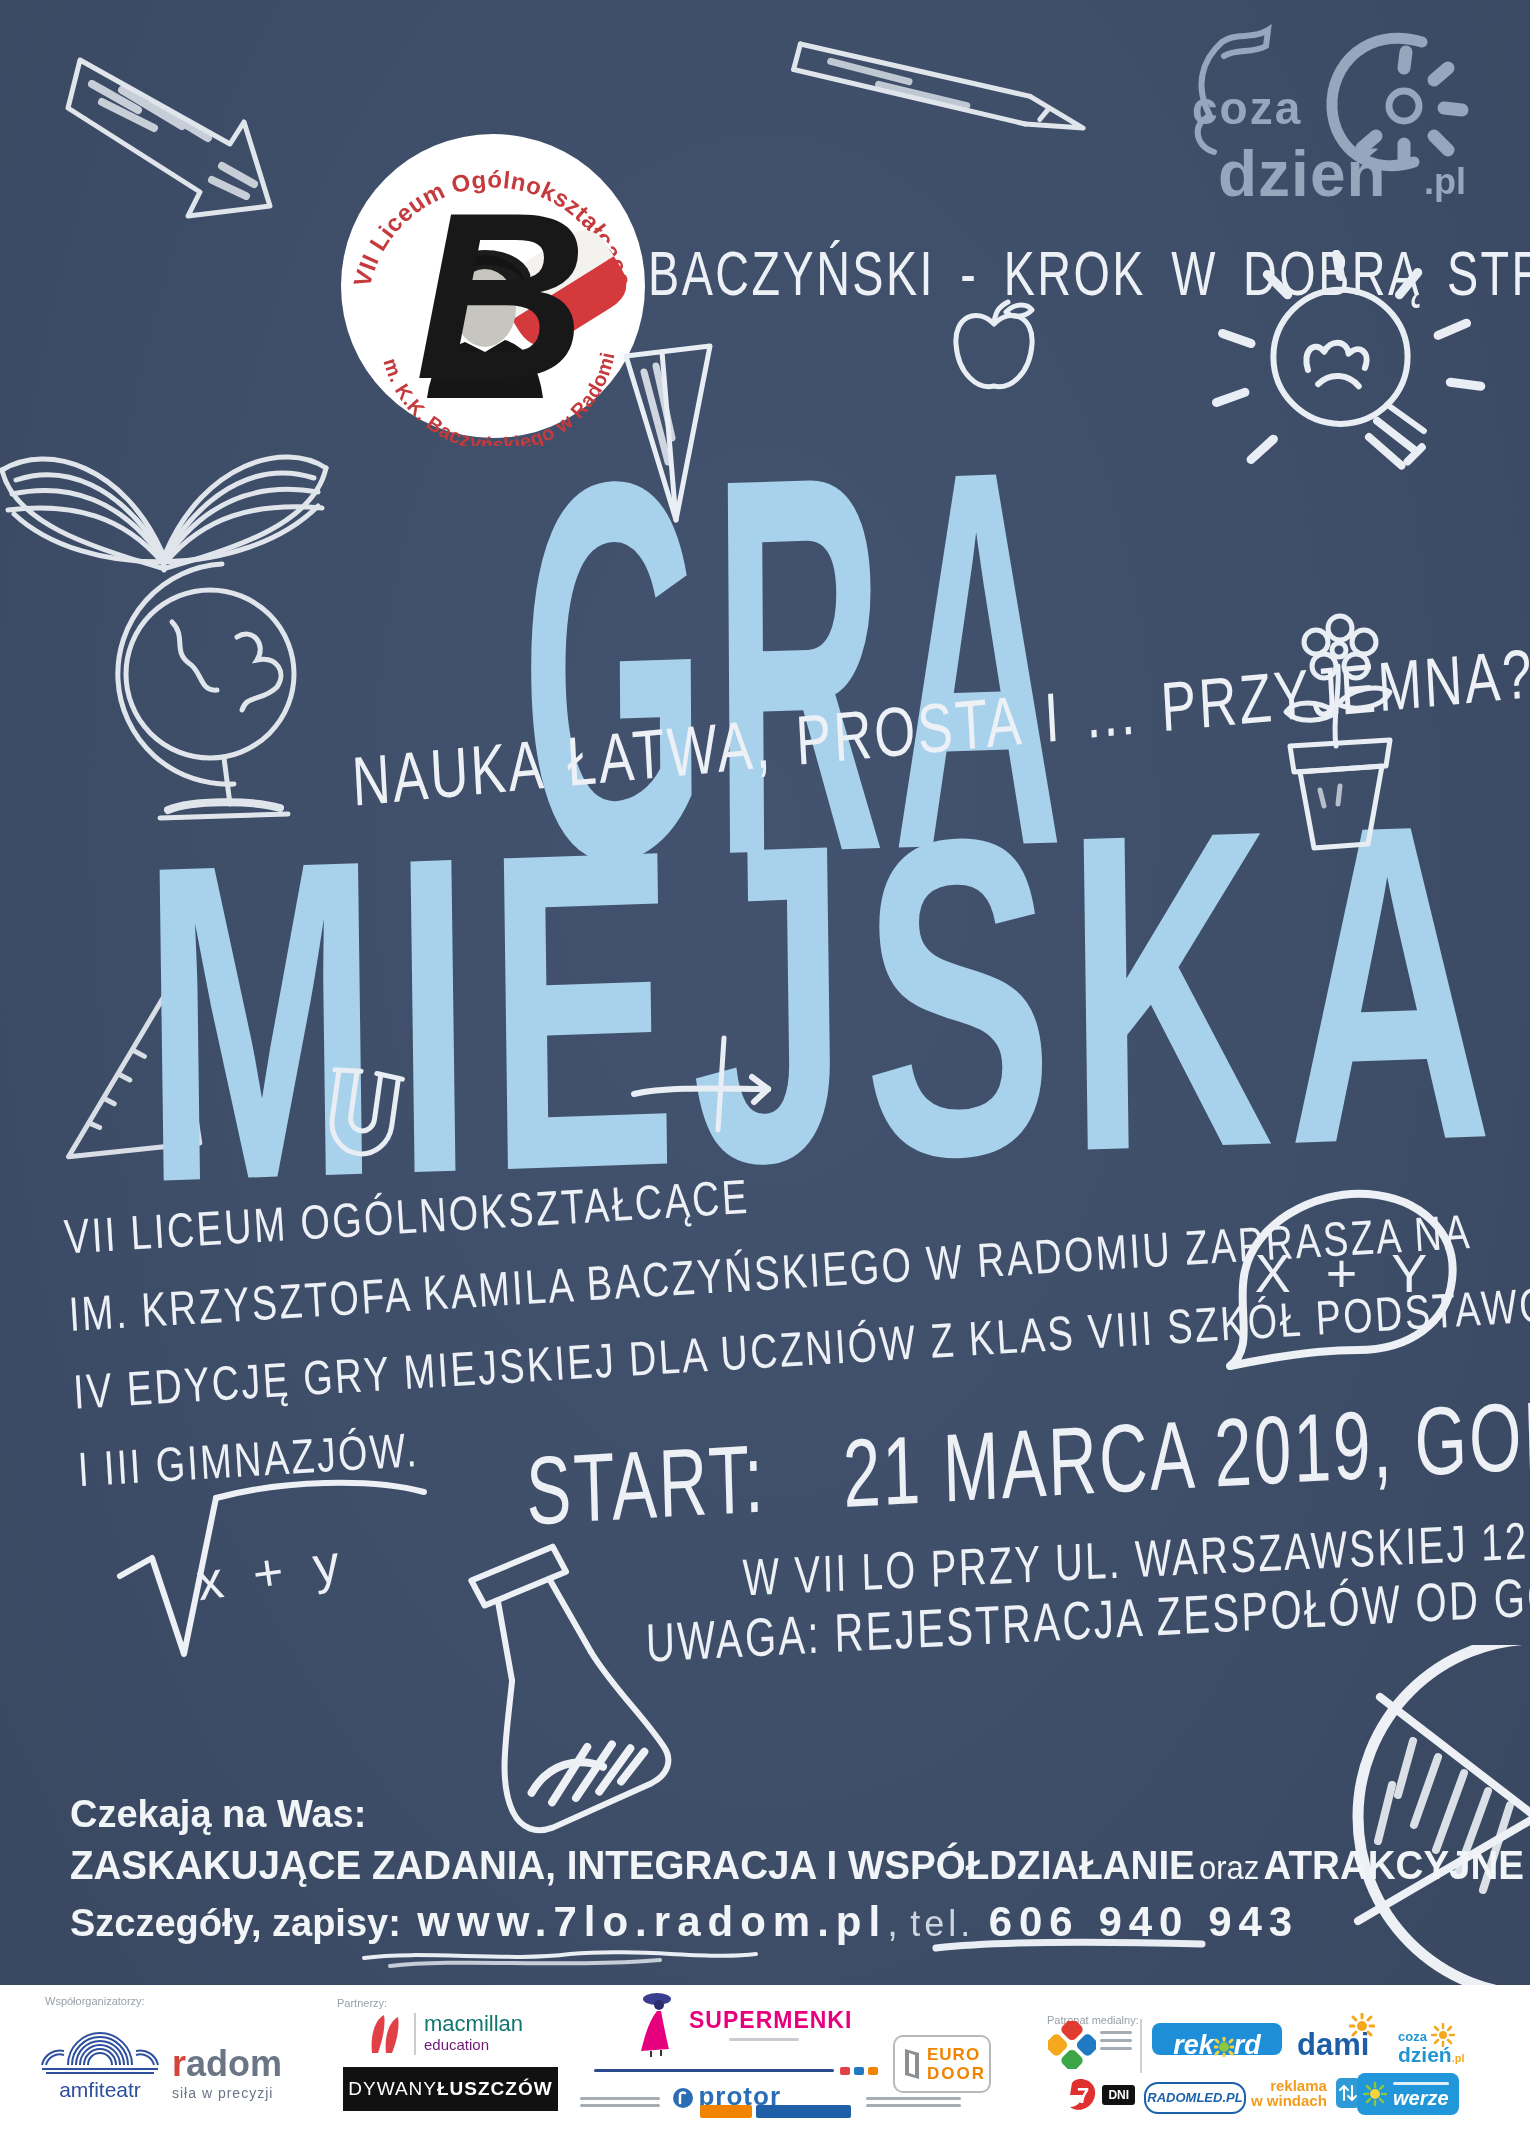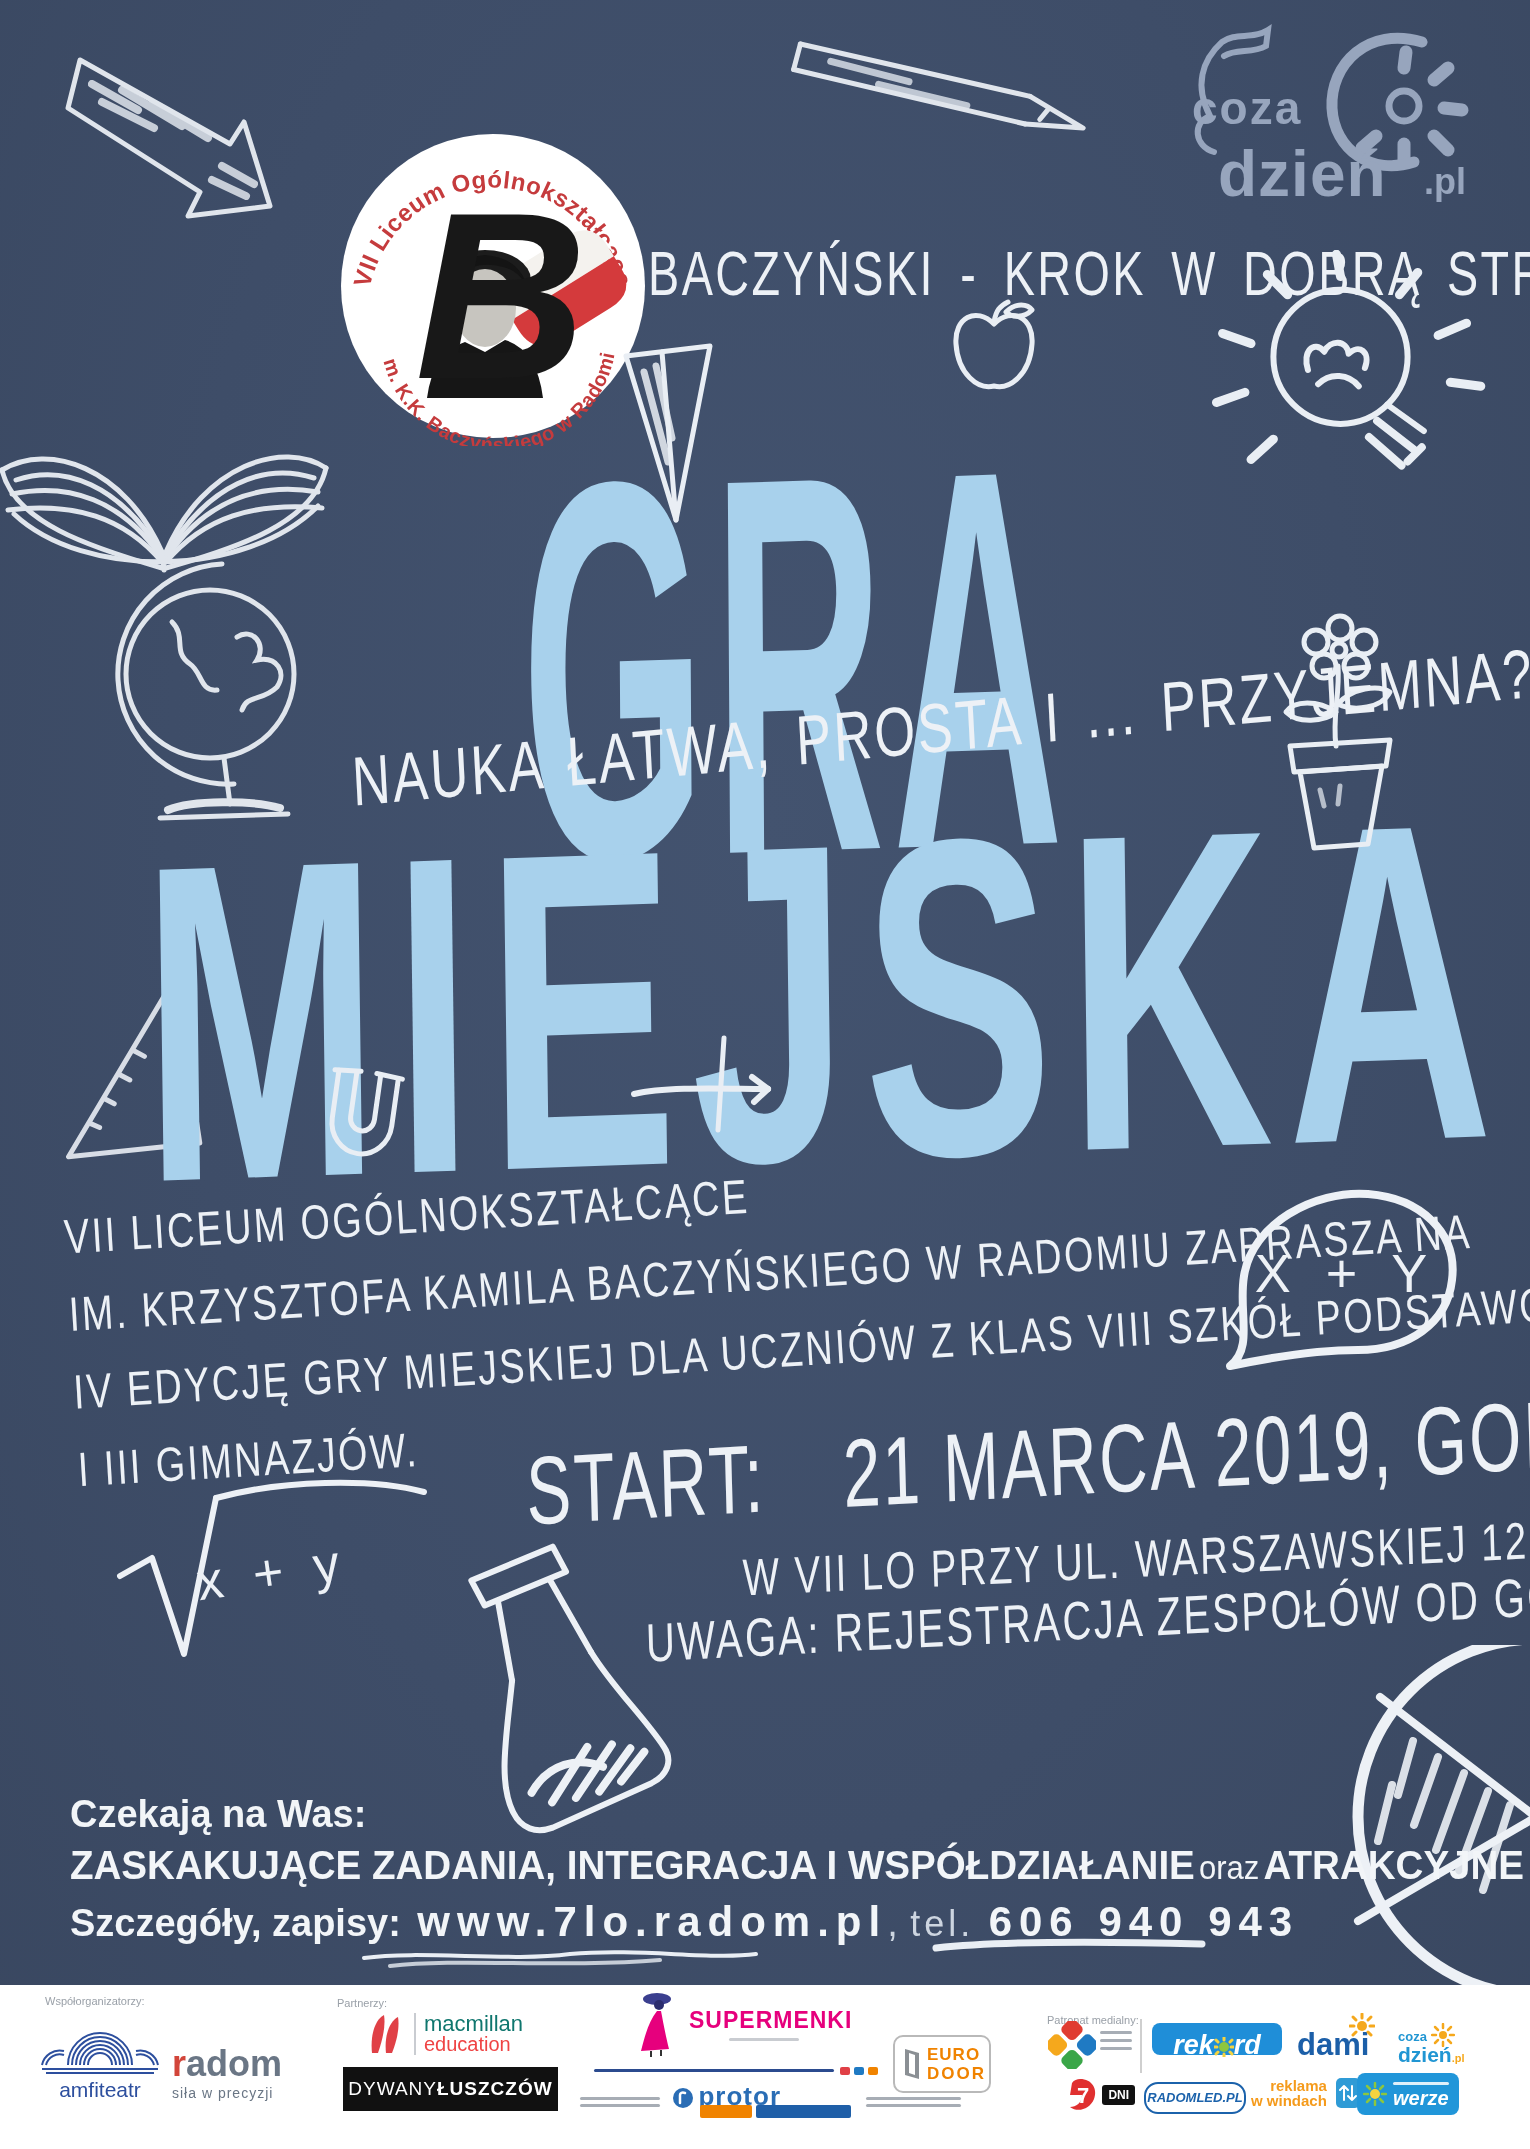--- a/index.html
+++ b/index.html
@@ -354,21 +354,21 @@
     <div class="flogo-label" style="left:337px;top:12px;">Partnerzy:</div>
 
     <div class="abs" style="left:368px;top:28px;">
       <svg width="38" height="42" viewBox="0 0 38 42" style="float:left;">
         <path d="M4,40 C2,20 8,6 16,2 C18,14 14,28 10,40 Z" fill="#e04046"></path>
         <path d="M18,40 C16,22 22,8 30,4 C32,16 28,30 24,40 Z" fill="#e04046"></path>
       </svg>
       <div style="float:left;width:2px;height:42px;background:#c9ccd1;margin:0 8px;"></div>
       <div style="float:left;line-height:21px;">
         <div style="font-size:22px;color:#0f766e;">macmillan</div>
-        <div style="font-size:20px;color:#ef4444;">education</div>
+        <div style="font-size:15px;color:#701a75;">education</div>
       </div>
     </div>
 
     <div class="abs" style="left:343px;top:82px;width:215px;height:44px;background:#111111;color:#ffffff;text-align:center;line-height:44px;white-space:nowrap;">
       <span style="font-size:19px;letter-spacing:1px;">DYWANY</span><span style="font-size:19px;font-weight:bold;letter-spacing:1px;">ŁUSZCZÓW</span>
     </div>
 
     <div class="abs" style="left:635px;top:6px;">
       <svg width="46" height="66" viewBox="0 0 46 66" style="float:left;">
         <ellipse cx="22" cy="8" rx="14" ry="6" fill="#3b3f8f"></ellipse>

